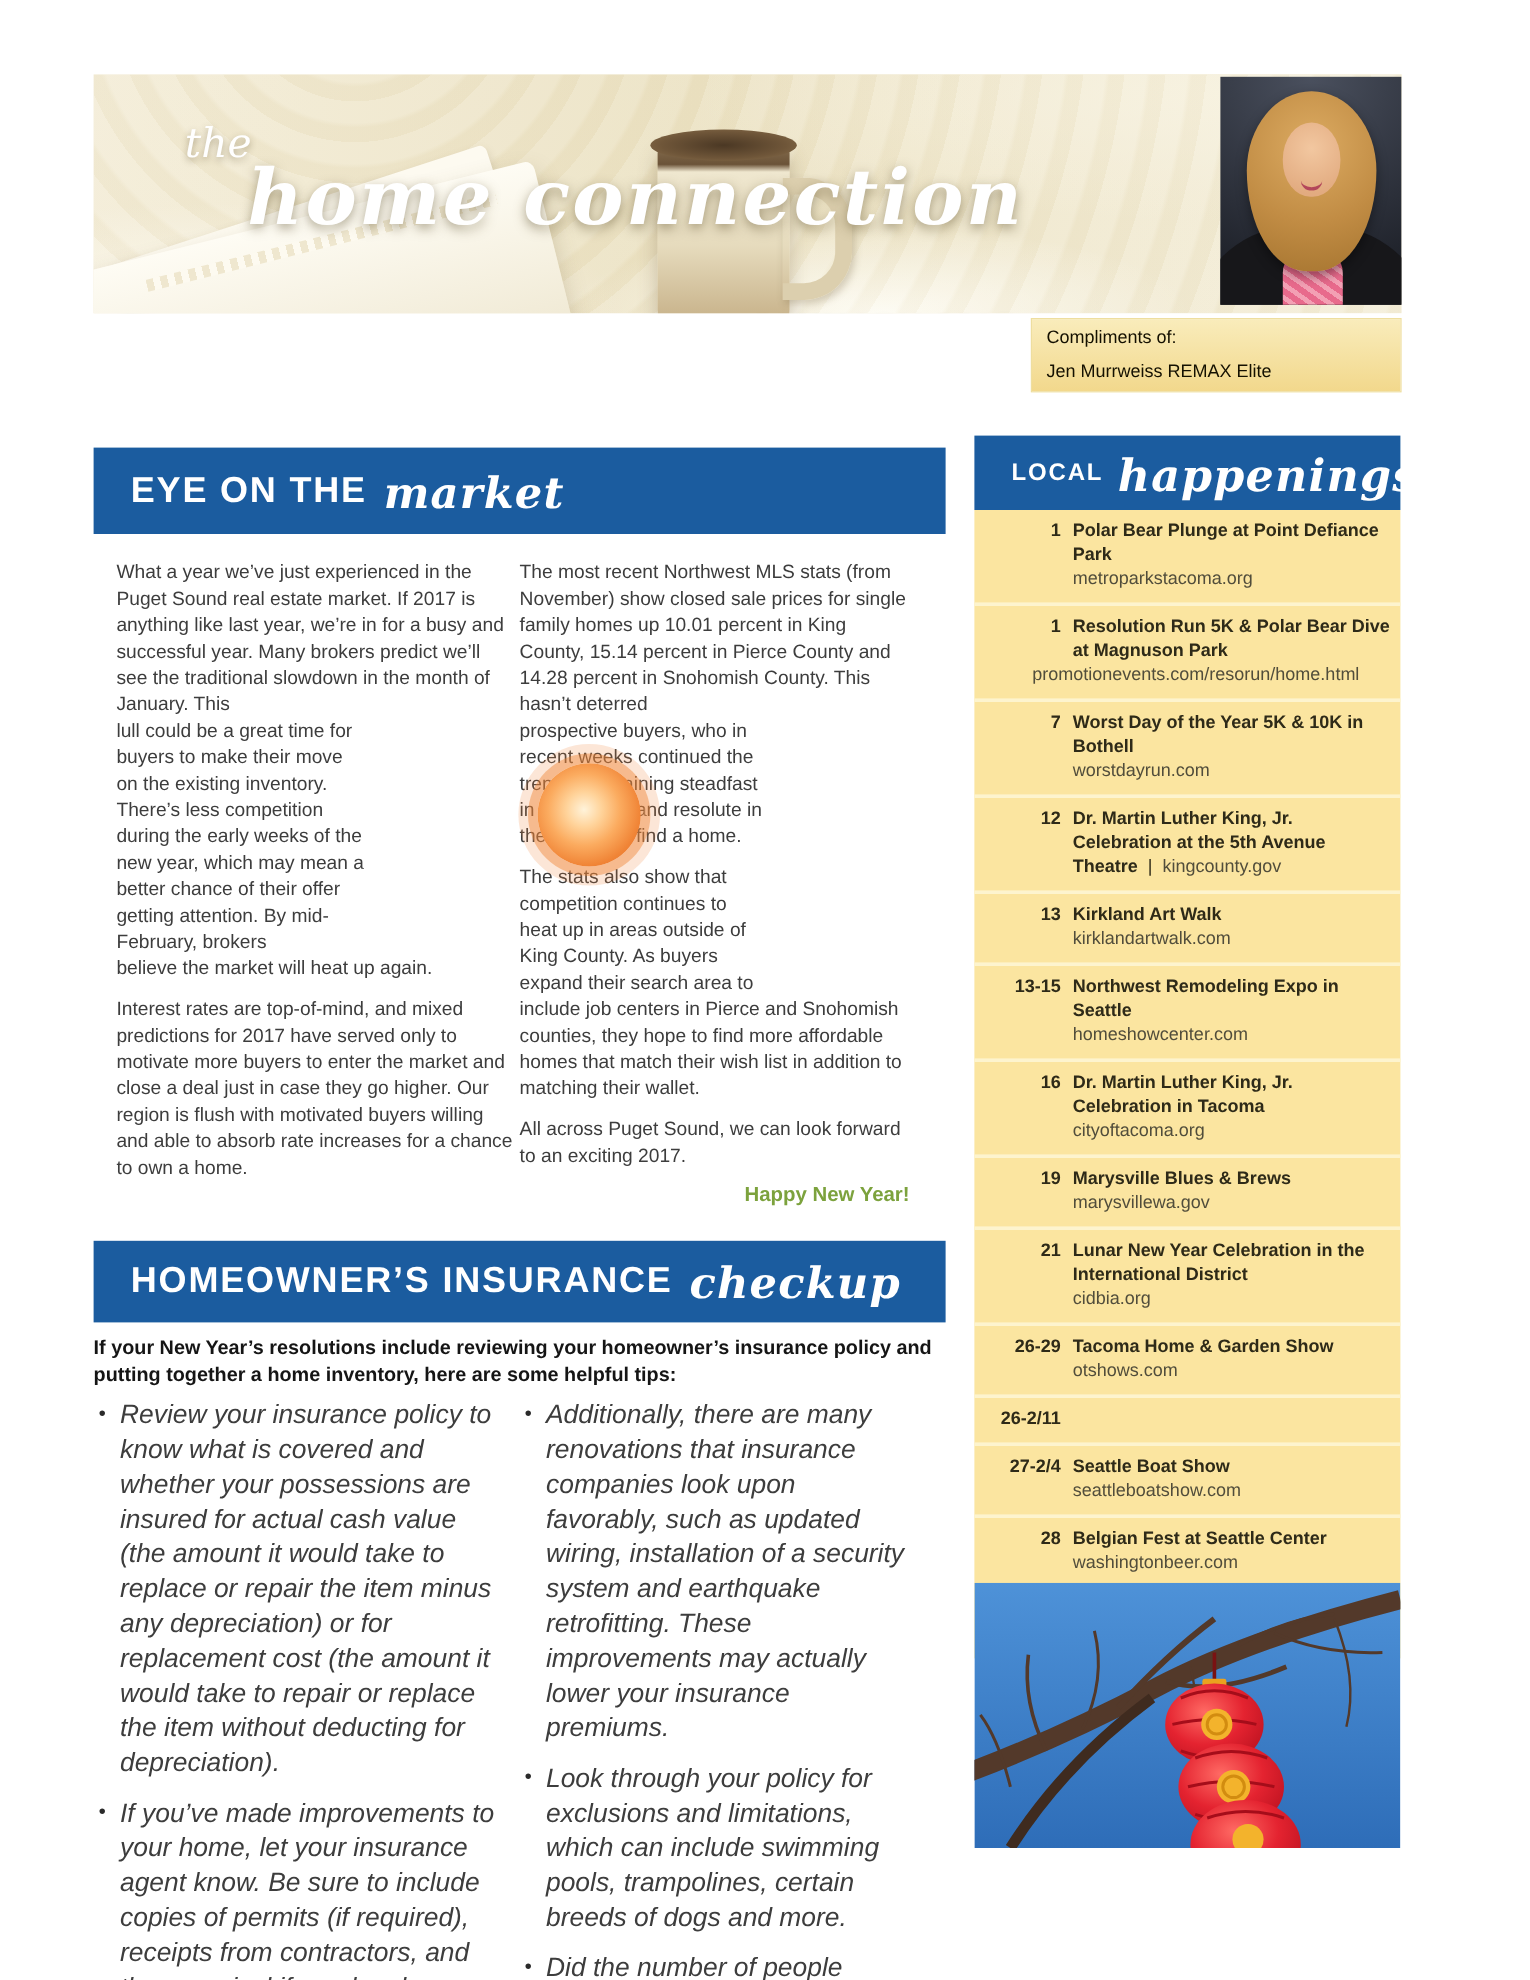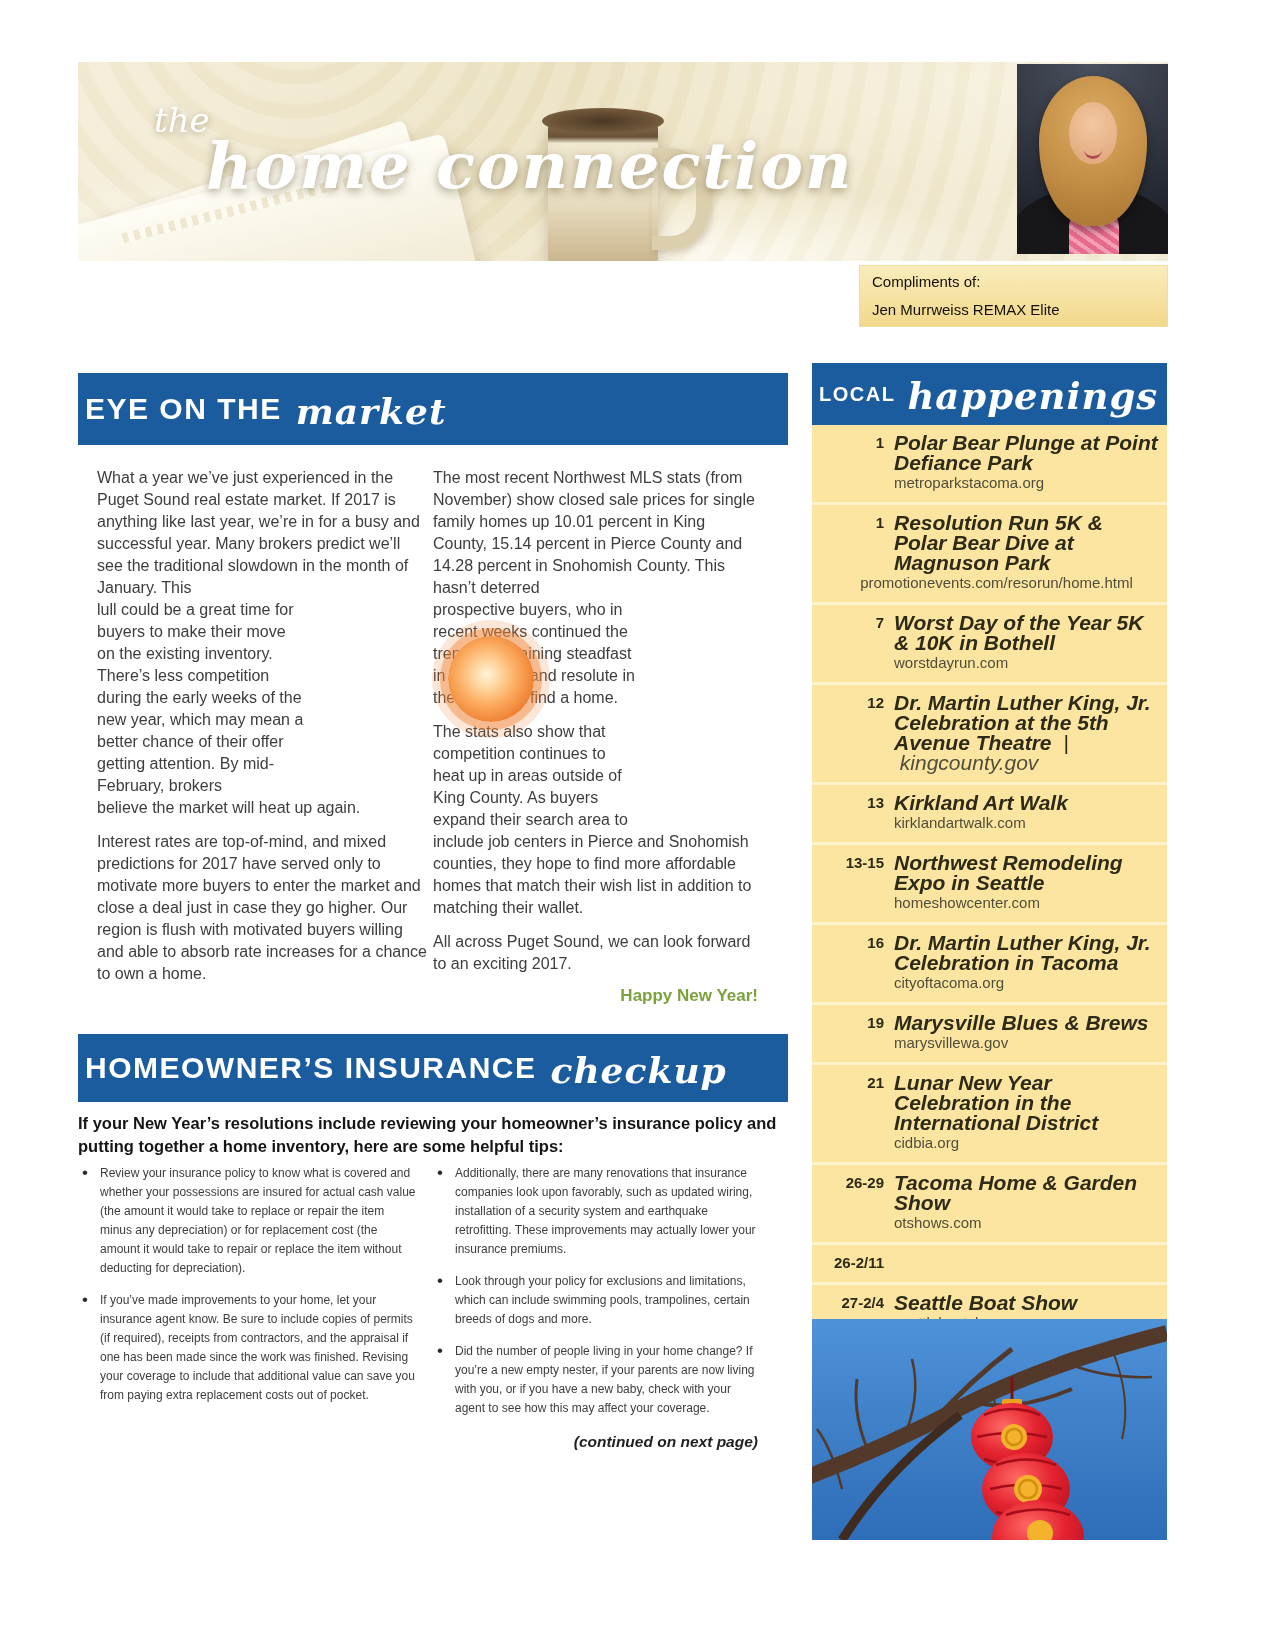--- a/index.html
+++ b/index.html
@@ -53,21 +53,21 @@
   .photo .smile{position:absolute;left:67px;top:84px;width:18px;height:8px;border-bottom:3px solid #b3475a;border-radius:0 0 9px 9px;}
   
   .compliments{left:859px;top:265px;width:309px;height:62px;box-sizing:border-box;padding:7px 12px 6px;
     background:linear-gradient(180deg,var(--compliments-top,#f9ecbb),var(--compliments-bottom,#f2d88c));
     border:1px solid #eede9f;}
   .compliments .l1{font-size:15px;color:#141000;}
   .compliments .l2{font-size:15px;color:#141000;margin-top:11px;}
 
   
   .bar{background:var(--bar-blue,#1b5c9f);color:#fff;display:flex;align-items:center;box-sizing:border-box;
-    padding-left:7px;}
+    padding-left:31px;}
   .bar .caps{font-weight:bold;font-size:30px;letter-spacing:1.5px;}
   .bar .script{font-family:"DejaVu Serif",serif;font-style:italic;font-weight:bold;font-size:36px;
     margin-left:14px;transform:translateY(2px);letter-spacing:1px;}
   .bar-eye{left:78px;top:373px;width:710px;height:72px;}
   .bar-ins{left:78px;top:1034px;width:710px;height:68px;}
   .bar-local{left:812px;top:363px;width:355px;height:62px;}
   .bar-local .caps{font-size:20px;}
   .bar-local .script{font-size:37px;margin-left:12px;}
 
   
@@ -89,32 +89,32 @@
       linear-gradient(135deg,#93a67a 0%,#6f8358 55%,#5c6f47 100%);
     box-shadow:inset 0 0 0 1px rgba(255,255,255,.4);}
   .rose-core{position:absolute;left:62%;top:28%;width:86px;height:86px;border-radius:50%;
     background:radial-gradient(circle at 45% 45%, #fff3da 0%, #ffd39a 22%, #fbab5f 45%, #f08436 70%, #e06b2c 100%);
     box-shadow:0 0 0 8px rgba(240,132,54,.45), 0 0 0 16px rgba(240,132,54,.2);}
 
   
   .intro{left:78px;top:1112px;width:700px;font-size:16.5px;line-height:23px;font-weight:bold;color:#151515;}
   .bullets-left{left:78px;top:1164px;width:340px;}
   .bullets-right{left:433px;top:1164px;width:325px;}
-  .bullet{position:relative;padding-left:22px;margin-bottom:13px;font-size:12px;line-height:19px;}
+  .bullet{position:relative;padding-left:22px;margin-bottom:13px;font-size:22px;line-height:29px;font-style:italic;}
   .bullet::before{content:"•";position:absolute;left:4px;top:-1px;font-size:17px;color:#2a2a2a;}
   .continued{font-size:15.5px;font-style:italic;font-weight:bold;color:#1f1f1f;text-align:right;margin-top:8px;}
 
   
   .events{left:812px;top:425px;width:355px;background:var(--sidebar-yellow,#fbe5a0);}
   .event{display:flex;padding:8px 6px 9px 0;}
   .event + .event{border-top:3px solid var(--sidebar-separator,#fdf4ce);}
   .event-date{width:72px;text-align:right;padding-right:10px;font-size:15px;font-weight:bold;
     color:var(--event-text,#2e2a18);line-height:20px;flex:none;}
   .event-body{flex:1;min-width:0;}
-  .event-title{font-size:21px;font-weight:bold;color:var(--event-text,#2e2a18);line-height:20px;font-style:italic;}
+  .event-title{font-size:15px;font-weight:bold;color:var(--event-text,#2e2a18);line-height:20px;}
   .event-title .inline-url{font-weight:normal;color:var(--url-text,#514d3b);}
   .event-title .sep{font-weight:normal;color:var(--event-text,#2e2a18);}
   .event-url{font-size:15px;color:var(--url-text,#514d3b);line-height:20px;}
   .event-url.flush{margin-left:-62px;text-align:center;}
 
   .lantern{left:812px;top:1319px;width:355px;height:221px;}
 
   
   .masthead *, .photo *, .rose-img *{pointer-events:none;}
 </style>

